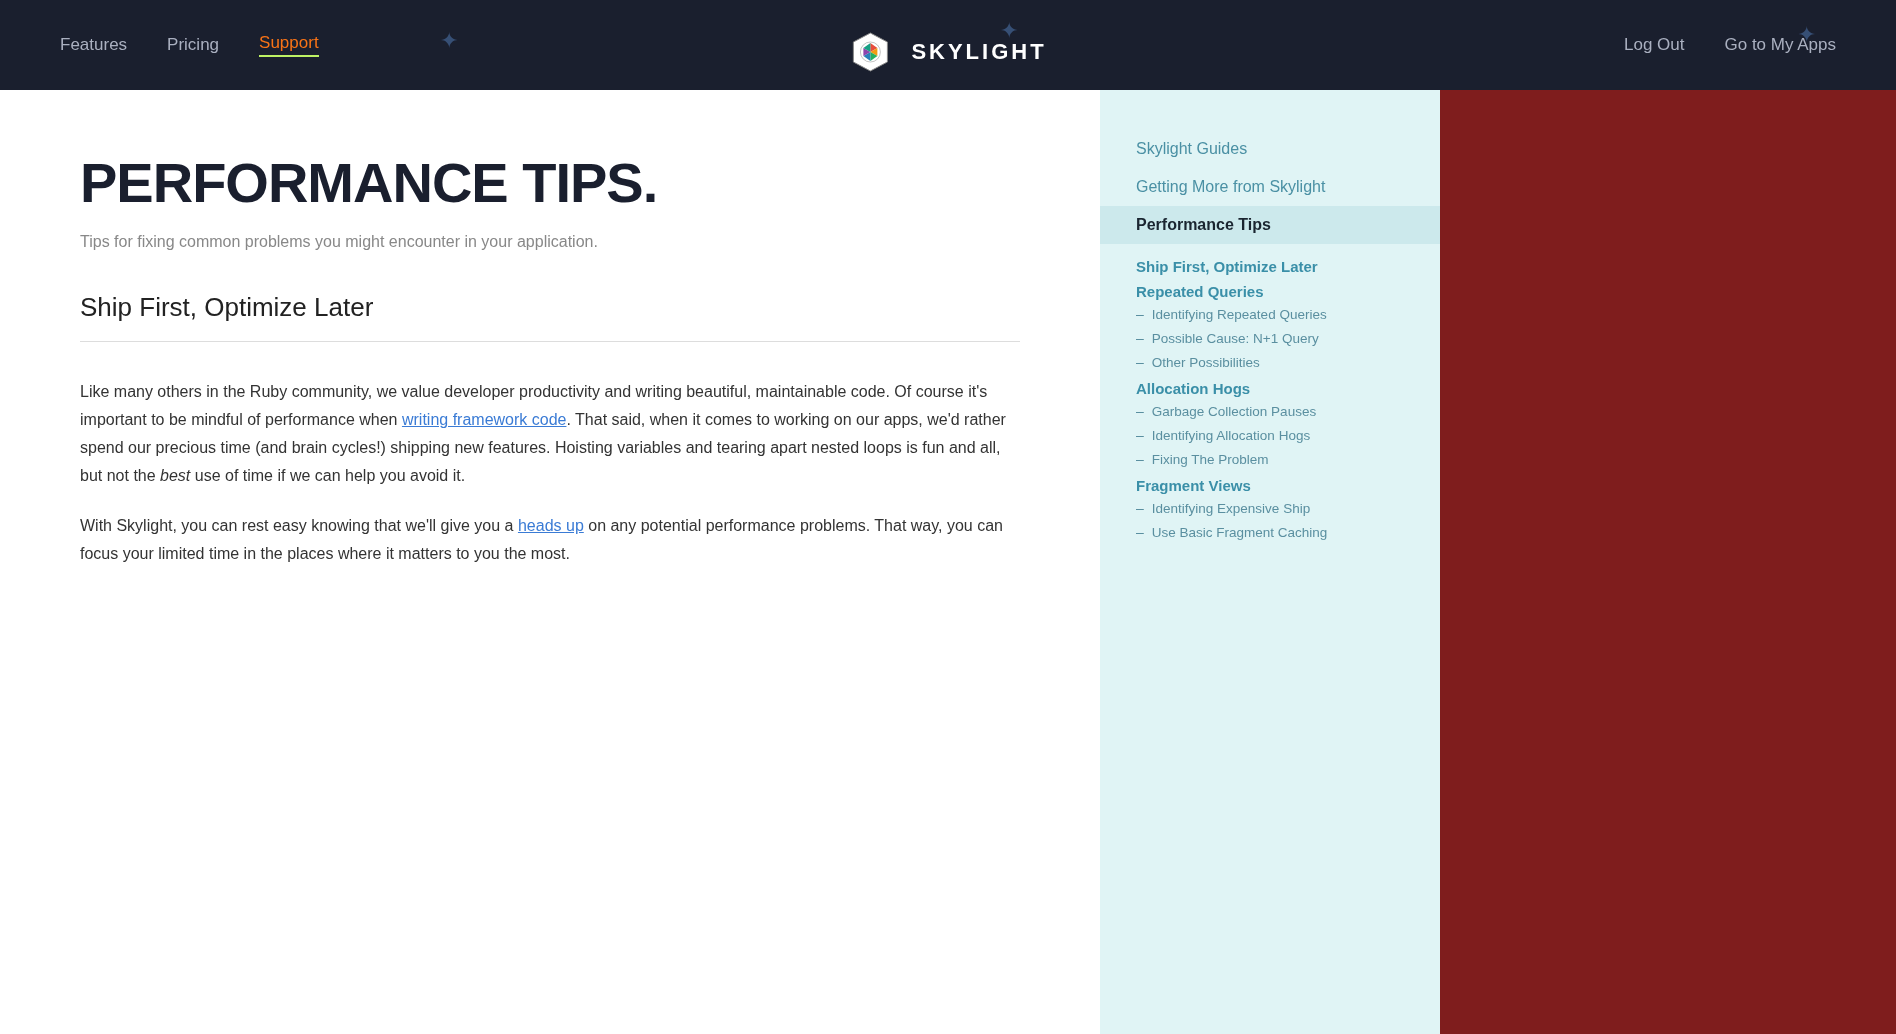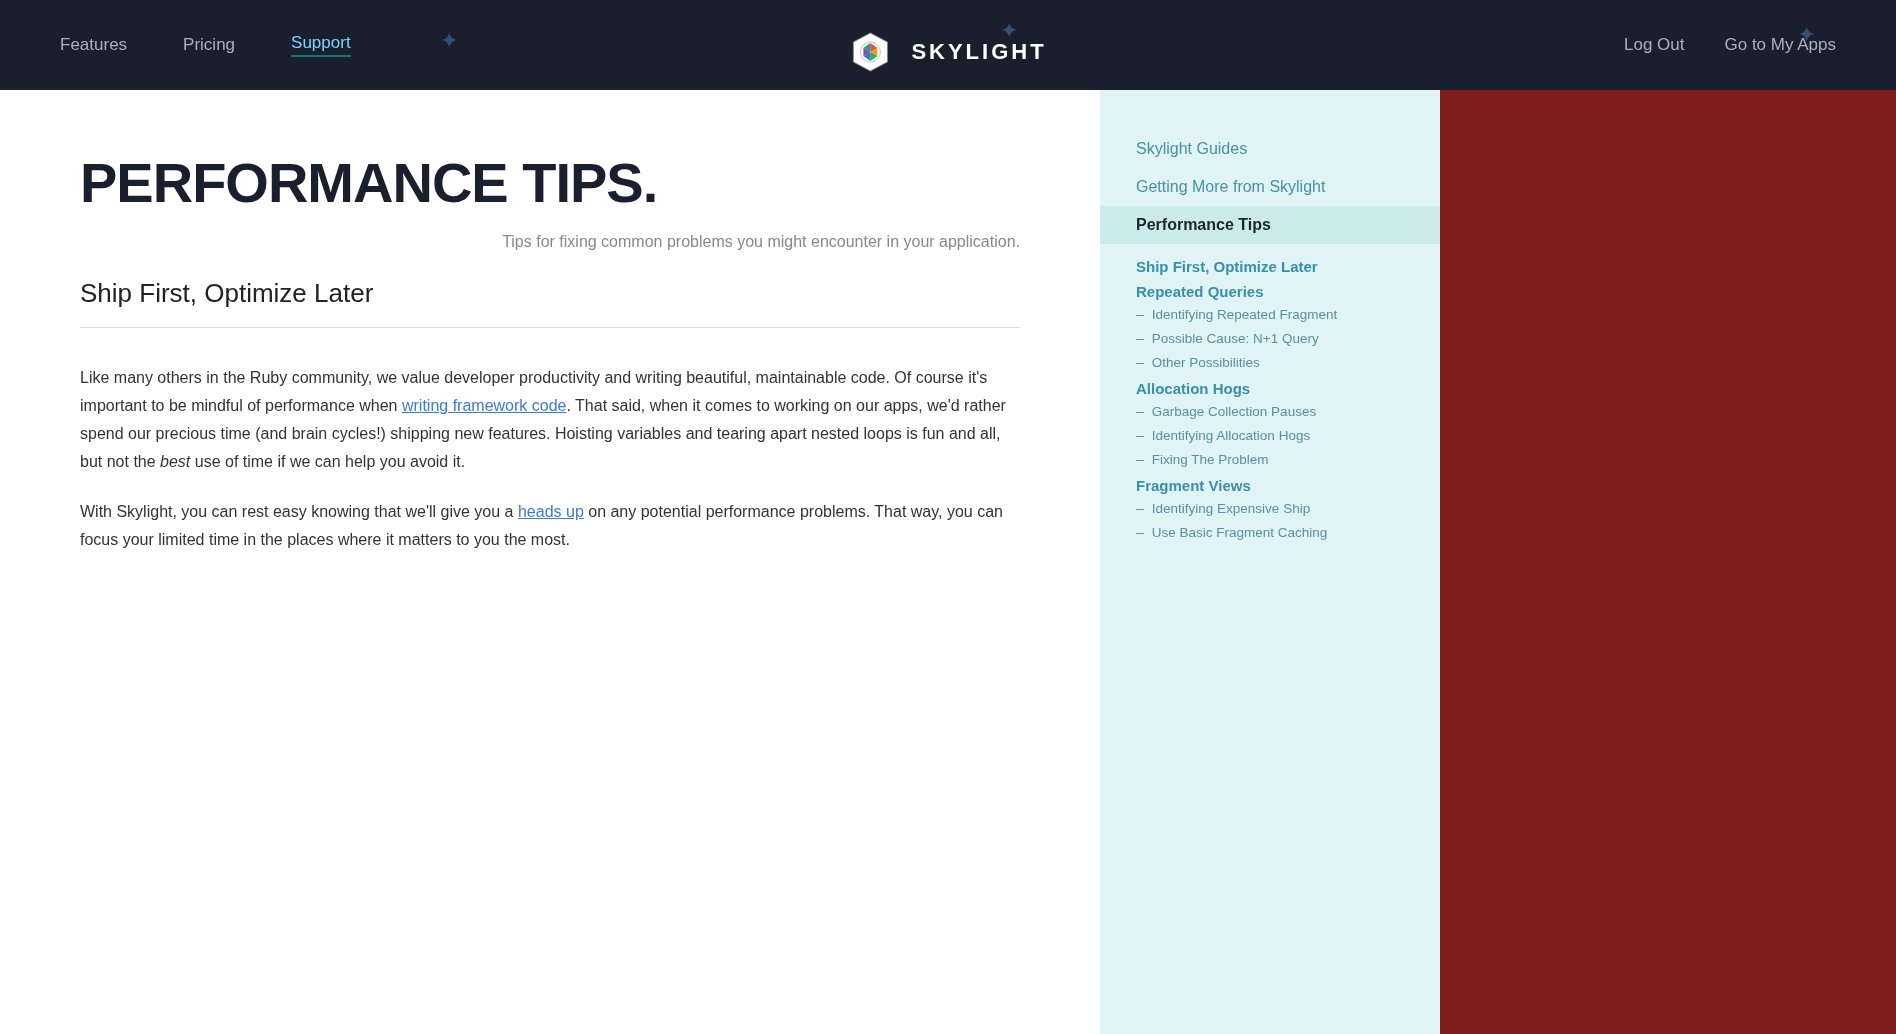--- a/index.html
+++ b/index.html
@@ -9,31 +9,31 @@
     .navbar {
       background: #1a1f2e;
       display: flex;
       align-items: center;
       justify-content: space-between;
       padding: 0 60px;
       height: 90px;
       position: relative;
       overflow: hidden;
     }
-    .nav-left { display: flex; align-items: center; gap: 56px; }
+    .nav-left { display: flex; align-items: center; gap: 40px; }
     .nav-link {
       color: #aab0c0;
       text-decoration: none;
       font-size: 17px;
       font-weight: 400;
       cursor: pointer;
     }
     .nav-link.active {
-      color: #7dd3fc;
-      border-bottom: 2px solid #0f766e;
+      color: #f97316;
+      border-bottom: 2px solid #bef264;
       padding-bottom: 2px;
     }
     .nav-logo {
       display: flex;
       align-items: center;
       gap: 20px;
       position: absolute;
       left: 50%;
       transform: translateX(-50%);
       margin-top: 14px;
@@ -81,22 +81,21 @@
       font-size: 56px;
       font-weight: 900;
       color: #1a1f2e;
       letter-spacing: -1px;
       margin-bottom: 18px;
     }
 
     .page-subtitle {
       font-size: 16px;
       color: #888;
-      margin-bottom: 27px;
-      text-align: right;
+      margin-bottom: 41px;
     }
 
     .section-heading {
       font-size: 26px;
       font-weight: 400;
       color: #222;
       margin-bottom: 18px;
     }
 
     .section-divider {
@@ -238,21 +237,21 @@
     <a class="sidebar-nav-item">Getting More from Skylight</a>
     <a class="sidebar-nav-item active">Performance Tips</a>
 
     <div class="sidebar-sub-section">
 
       <div class="sidebar-sub-heading">Ship First, Optimize Later</div>
 
       <div class="sidebar-sub-heading">Repeated Queries</div>
       <div class="sidebar-sub-item">
         <span class="dash">–</span>
-        <span>Identifying Repeated Fragment</span>
+        <span>Identifying Repeated Queries</span>
       </div>
       <div class="sidebar-sub-item">
         <span class="dash">–</span>
         <span>Possible Cause: N+1 Query</span>
       </div>
       <div class="sidebar-sub-item">
         <span class="dash">–</span>
         <span>Other Possibilities</span>
       </div>
 

